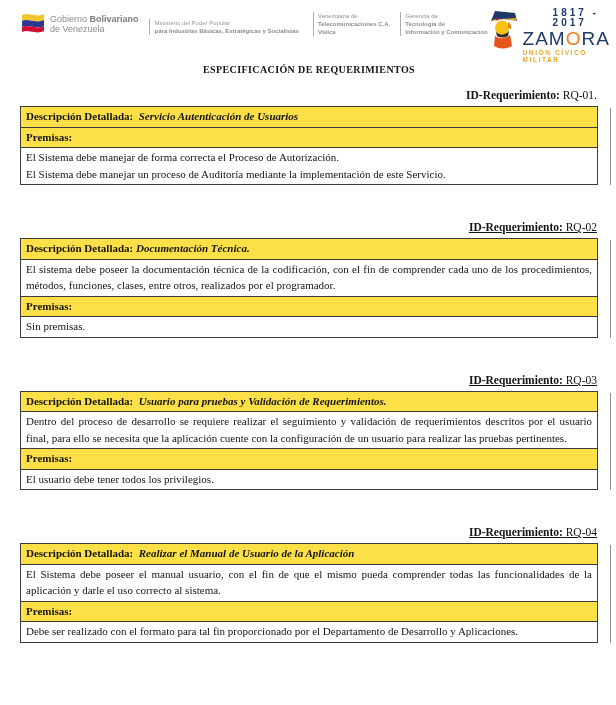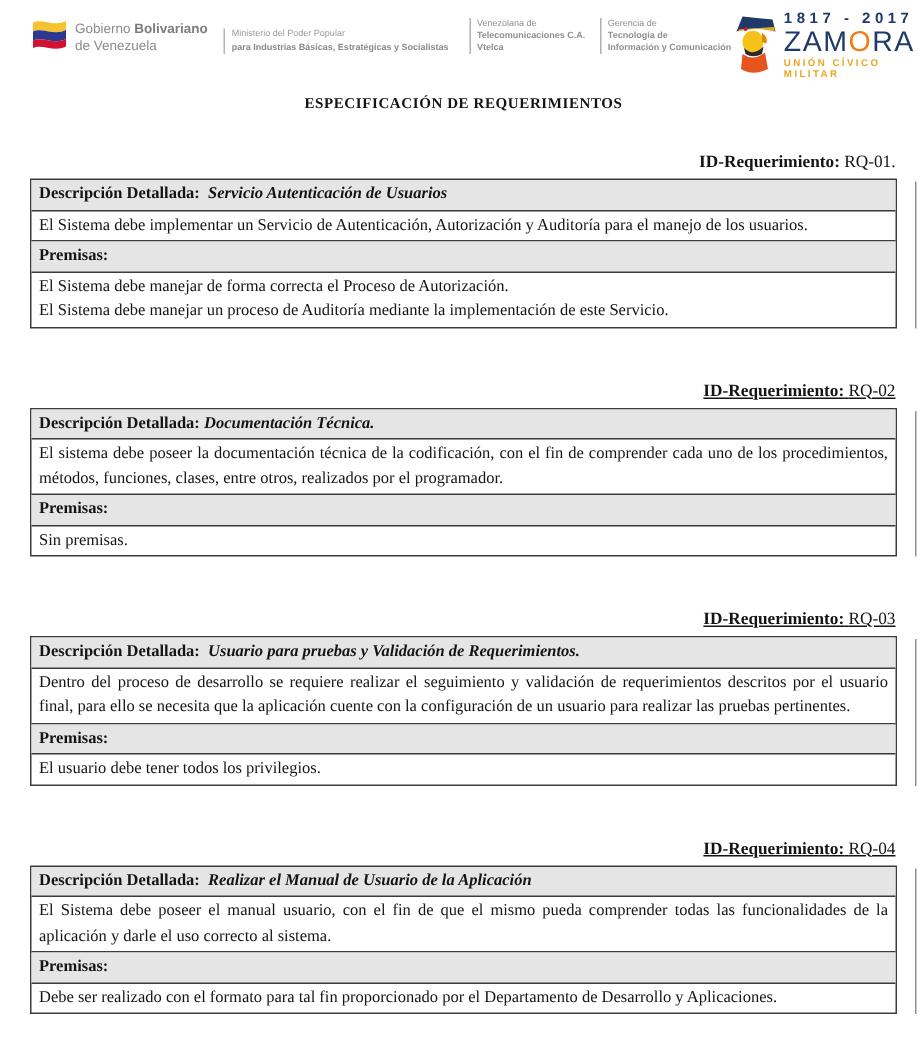--- a/index.html
+++ b/index.html
@@ -18,40 +18,40 @@
   .gov-flag { flex:0 0 auto; }
   .gov-text { color:#8b8b8b; font-size:9px; line-height:1.15; white-space:nowrap; }
   .gov-text .b { font-weight:bold; color:#7d7d7d; }
   .ministry { border-left:1px solid #b5b5b5; margin-left:6px; padding-left:5px; color:#9a9a9a; font-size:6px; line-height:1.35; margin-top:6px; white-space:nowrap; }
   .ministry .m2 { font-weight:bold; color:#8a8a8a; }
   .orgs { display:flex; gap:10px; margin-left:14px; margin-top:5px; }
   .org { border-left:1px solid #b0b0b0; padding-left:4px; color:#8f8f8f; font-size:6px; line-height:1.35; font-weight:bold; white-space:nowrap; }
   .org .thin { font-weight:normal; }
   .zamora { margin-left:auto; display:flex; align-items:flex-start; gap:3px; margin-top:1px; }
   .zam-text { display:flex; flex-direction:column; align-items:flex-start; line-height:1; }
-  .zam-years { color:#1f3a68; font-weight:bold; font-size:10px; letter-spacing:3px; }
+  .zam-years { color:#1f3a68; font-weight:bold; font-size:10px; letter-spacing:3px;margin-left:30px; }
   .zam-name { font-weight:normal; font-size:19px; letter-spacing:1px; margin-top:1px; }
   .zam-name .blue { color:#1f3a68; }
   .zam-name .orange { color:#f07d18; }
   .zam-sub { color:#e9a821; font-weight:bold; font-size:6.5px; letter-spacing:1.6px; margin-top:2px; }
 
   
   .title { text-align:center; font-weight:bold; font-size:10px; letter-spacing:.4px; margin-top:15px; }
 
   
-  .req { margin-top:27px; }
+  .req { margin-top:14px; }
   .req + .req { margin-top:36px; }
   .id-line { text-align:right; font-size:11.5px; margin-bottom:5px; padding-right:1px; }
   .id-line .lbl { font-weight:bold; }
   .id-line .u { text-decoration:underline; }
 
   .req-table { position:relative; border:1.6px solid #3c3c3c; background:#fff; }
   .req-table::after { content:""; position:absolute; top:1px; bottom:-1px; right:-14px; width:1.5px; background:#8f8f8f; }
   .row { padding:1px 5px 2px 5px; font-size:11px; line-height:1.5; }
-  .row-label { background:#e5e5e5; border-bottom:1px solid #3c3c3c; font-weight:bold; }
+  .row-label { background:#fde047; border-bottom:1px solid #3c3c3c; font-weight:bold; }
   .row-label .req-title { font-style:italic; }
   .row-body { border-bottom:1px solid #3c3c3c; }
   .row-body:last-child { border-bottom:none; }
   .row-desc { text-align:justify; }
   .premise-line { text-align:left; }
 </style>
 </head>
 <body>
 
 <div class="page">
@@ -113,21 +113,20 @@
   <section class="req">
     <div class="id-line">
       <span class="lbl">ID-Requerimiento:</span>
       <span>RQ-01.</span>
     </div>
     <div class="req-table">
       <div class="row row-label">
         <span>Descripción Detallada:</span>&nbsp;
         <span class="req-title">Servicio Autenticación de Usuarios</span>
       </div>
-      <div class="row row-body row-desc">El Sistema debe implementar un Servicio de Autenticación, Autorización y Auditoría para el manejo de los usuarios.</div>
       <div class="row row-label">
         <span>Premisas:</span>
       </div>
       <div class="row row-body">
         <div class="premise-line">El Sistema debe manejar de forma correcta el Proceso de Autorización.</div>
         <div class="premise-line">El Sistema debe manejar un proceso de Auditoría mediante la implementación de este Servicio.</div>
       </div>
     </div>
   </section>
 

